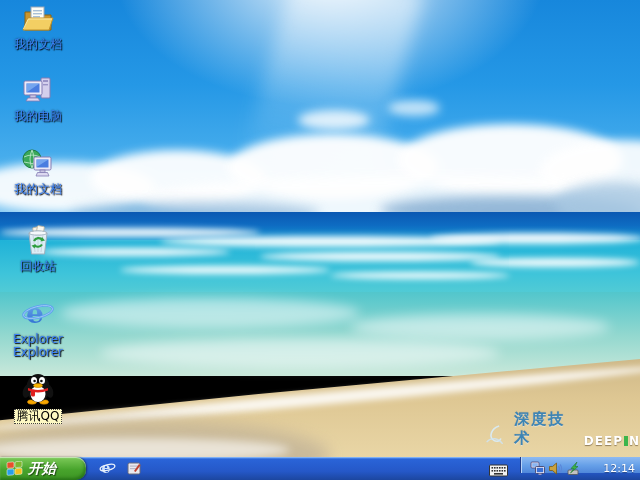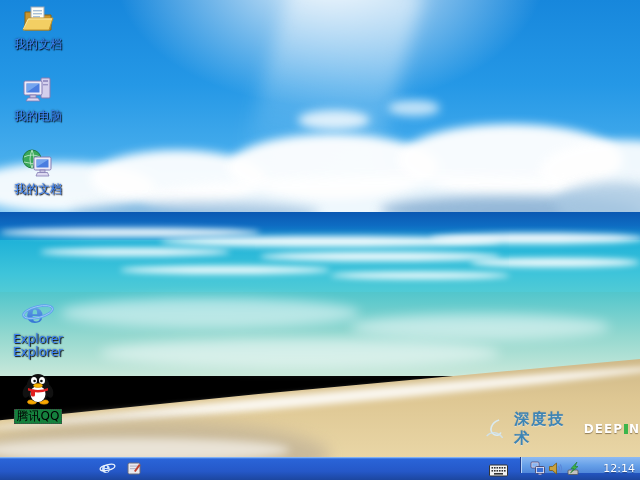--- a/index.html
+++ b/index.html
@@ -32,24 +32,24 @@
     background:rgba(255,255,255,.85);filter:blur(3px);border-radius:50%;}
   .wetsand{left:-40px;top:420px;width:370px;height:72px;background:#c4b598;
     border-radius:50%;filter:blur(8px);opacity:.85;}
   .shorefoam{left:-20px;top:438px;width:310px;height:24px;background:rgba(255,255,255,.6);
     border-radius:50%;filter:blur(4px);}
   
   .dicon{position:absolute;left:2px;width:72px;text-align:center;}
   .ig{width:34px;height:34px;margin:0 auto;}
   .ilabel{margin:2px auto 0;max-width:68px;font-size:12px;line-height:13px;color:#3b82f6;
     text-shadow:1px 1px 1px rgba(0,0,0,.95),0 0 2px rgba(0,0,0,.6);}
-  .ilabel.selected{display:inline-block;background:#15803d;color:#000;text-shadow:none;
+  .ilabel.selected{display:inline-block;background:#fef9c3;color:#000;text-shadow:none;
     border:1px dotted #444;padding:0 2px;}
   
-  #watermark{position:absolute;left:484px;top:410px;display:flex;align-items:center;gap:9px;}
+  #watermark{position:absolute;left:484px;top:410px;display:flex;align-items:flex-end;gap:9px;}
   .wm-cn{font-size:15px;font-weight:bold;letter-spacing:2px;color:#3d85b5;
     text-shadow:0 1px 1px rgba(255,255,255,.55),0 0 1px rgba(20,60,110,.5);}
   .wm-en{font-size:12px;font-weight:bold;letter-spacing:1px;color:#fff;
     text-shadow:0 1px 1px rgba(90,70,40,.6);display:flex;align-items:center;}
   .wm-greenbar{display:inline-block;width:4px;height:10px;margin:0 1px;background:#3cb54a;}
   
   #taskbar{position:absolute;left:0;bottom:0;width:640px;height:23px;
     background:linear-gradient(to bottom,#3a77e0 0%,#5a95ee 4%,#2a64d8 9%,#2558c8 62%,#1c469f 100%);
     box-shadow:inset 0 1px 0 #7fb0f4;}
   #start-button{position:absolute;left:0;top:0;height:23px;width:86px;display:flex;
@@ -151,20 +151,36 @@
         <rect x="13" y="10" width="17" height="13" rx="1.5" fill="#eceaf8" stroke="#837cb4" stroke-width="1"></rect>
         <rect x="15.5" y="12.5" width="12" height="8" fill="#4a7de0"></rect>
         <path d="M15.5 12.5 L27.5 12.5 L15.5 20 Z" fill="#7fb0f2" opacity=".8"></path>
         <rect x="19" y="23" width="5" height="2.5" fill="#c8c4e2" stroke="#837cb4" stroke-width=".8"></rect>
         <path d="M15 29 L28 29 L26.5 25.5 L16.5 25.5 Z" fill="#dcd8f0" stroke="#837cb4" stroke-width=".8"></path>
       </svg>
     </div>
     <div class="ilabel">我的文档</div>
   </div>
 
+  <div class="dicon" style="top:224px">
+    <div class="ig">
+      <svg width="34" height="34" viewBox="0 0 34 34">
+        <rect x="12" y="3" width="8" height="6" rx="1" fill="#f6f3e8" stroke="#b8b09a" stroke-width=".8" transform="rotate(-12 16 6)"></rect>
+        <rect x="16" y="2" width="7" height="6" rx="1" fill="#fbf8ee" stroke="#b8b09a" stroke-width=".8" transform="rotate(10 19 5)"></rect>
+        <path d="M8 9 L26 9 L23.5 30 L10.5 30 Z" fill="rgba(238,243,248,.9)" stroke="#9fb0bd" stroke-width="1"></path>
+        <ellipse cx="17" cy="9" rx="9" ry="2.2" fill="#f5f8fb" stroke="#9fb0bd" stroke-width="1"></ellipse>
+        <path d="M12 10 L14 28 M17 10 L17 28 M22 10 L20 28" stroke="#c8d4dd" stroke-width="1" fill="none"></path>
+        <path d="M13 17 A5 5 0 0 1 21.5 16.2" fill="none" stroke="#2f9e3f" stroke-width="2.2"></path>
+        <path d="M21 20.5 A5 5 0 0 1 13 21" fill="none" stroke="#2f9e3f" stroke-width="2.2"></path>
+        <path d="M21 13 L24 16.5 L19.5 17.5 Z" fill="#2f9e3f"></path>
+        <path d="M13.5 24.5 L10.5 21.5 L15 20.5 Z" fill="#2f9e3f"></path>
+      </svg>
+    </div>
+    <div class="ilabel">回收站</div>
+  </div>
 
   <div class="dicon" style="top:297px">
     <div class="ig">
       <svg width="34" height="34" viewBox="0 0 34 34">
         <defs>
           <linearGradient id="eblu" x1="0" y1="0" x2="0" y2="1">
             <stop offset="0" stop-color="#7fb6f2"></stop>
               <stop offset="1" stop-color="#1f62cc"></stop>
           </linearGradient>
         </defs>
@@ -205,20 +221,31 @@
     <span class="wm-cn">深度技术</span>
     <span class="wm-en">
         <span>DEEP</span>
         <span class="wm-greenbar"></span>
         <span>N</span>
       </span>
   </div>
 
   <div id="taskbar">
 
+    <div id="start-button">
+      <svg width="17" height="15" viewBox="0 0 17 15">
+        <g transform="skewY(-5)">
+          <rect x="1" y="1.5" width="7" height="6" rx="1.2" fill="#e8502a" stroke="#fff" stroke-width=".5"></rect>
+          <rect x="9" y="1.5" width="7" height="6" rx="1.2" fill="#7db72f" stroke="#fff" stroke-width=".5"></rect>
+          <rect x="1" y="8.5" width="7" height="6" rx="1.2" fill="#2a9fe8" stroke="#fff" stroke-width=".5"></rect>
+          <rect x="9" y="8.5" width="7" height="6" rx="1.2" fill="#f4c01e" stroke="#fff" stroke-width=".5"></rect>
+        </g>
+      </svg>
+      <span class="slabel">开始</span>
+    </div>
 
     <div class="ql" style="left:99px">
       <svg width="17" height="17" viewBox="0 0 34 34">
         <text x="5" y="26" font-family="DejaVu Serif, serif" font-size="28" font-weight="bold" fill="#cfe2fa">e</text>
         <ellipse cx="17" cy="15" rx="15" ry="5.5" fill="none" stroke="#eaf2fc" stroke-width="2.6" transform="rotate(-14 17 15)"></ellipse>
       </svg>
     </div>
     <div class="ql" style="left:127px;top:4px;width:15px;height:15px">
       <svg width="15" height="15" viewBox="0 0 15 15">
         <rect x="1" y="2" width="12" height="11" rx="1.5" fill="#e9e9ef" stroke="#6a6a7a" stroke-width="1"></rect>

